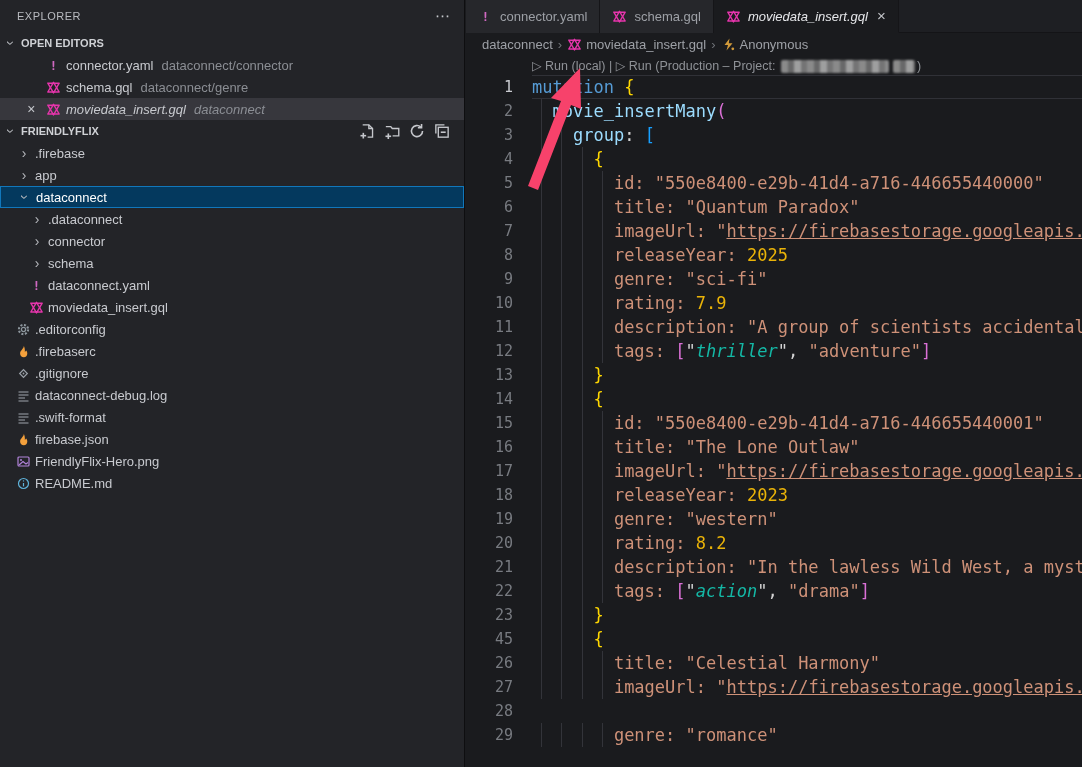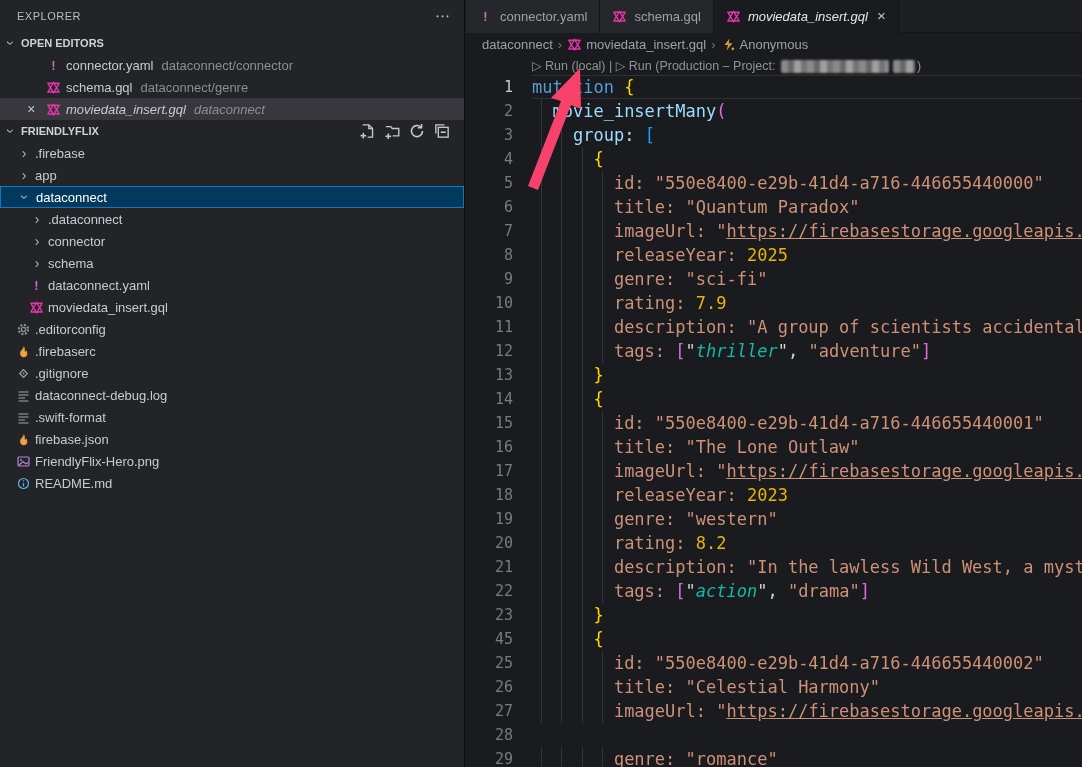--- a/index.html
+++ b/index.html
@@ -415,21 +415,20 @@
         <div class="line"><span class="ln">15</span><span class="lc"><i class="g" style="left: 9px;"></i><i class="g" style="left: 29.468px;"></i><i class="g" style="left: 49.936px;"></i><i class="g" style="left: 70.404px;"></i><span class="pu">        </span><span class="key">id: </span><span class="str">"550e8400-e29b-41d4-a716-446655440001"</span></span></div>
         <div class="line"><span class="ln">16</span><span class="lc"><i class="g" style="left: 9px;"></i><i class="g" style="left: 29.468px;"></i><i class="g" style="left: 49.936px;"></i><i class="g" style="left: 70.404px;"></i><span class="pu">        </span><span class="key">title: </span><span class="str">"The Lone Outlaw"</span></span></div>
         <div class="line"><span class="ln">17</span><span class="lc"><i class="g" style="left: 9px;"></i><i class="g" style="left: 29.468px;"></i><i class="g" style="left: 49.936px;"></i><i class="g" style="left: 70.404px;"></i><span class="pu">        </span><span class="key">imageUrl: </span><span class="str">"</span><span class="url">https://firebasestorage.googleapis.co</span></span></div>
         <div class="line"><span class="ln">18</span><span class="lc"><i class="g" style="left: 9px;"></i><i class="g" style="left: 29.468px;"></i><i class="g" style="left: 49.936px;"></i><i class="g" style="left: 70.404px;"></i><span class="pu">        </span><span class="key">releaseYear: </span><span class="num">2023</span></span></div>
         <div class="line"><span class="ln">19</span><span class="lc"><i class="g" style="left: 9px;"></i><i class="g" style="left: 29.468px;"></i><i class="g" style="left: 49.936px;"></i><i class="g" style="left: 70.404px;"></i><span class="pu">        </span><span class="key">genre: </span><span class="str">"western"</span></span></div>
         <div class="line"><span class="ln">20</span><span class="lc"><i class="g" style="left: 9px;"></i><i class="g" style="left: 29.468px;"></i><i class="g" style="left: 49.936px;"></i><i class="g" style="left: 70.404px;"></i><span class="pu">        </span><span class="key">rating: </span><span class="num">8.2</span></span></div>
         <div class="line"><span class="ln">21</span><span class="lc"><i class="g" style="left: 9px;"></i><i class="g" style="left: 29.468px;"></i><i class="g" style="left: 49.936px;"></i><i class="g" style="left: 70.404px;"></i><span class="pu">        </span><span class="key">description: </span><span class="str">"In the lawless Wild West, a mysteri</span></span></div>
         <div class="line"><span class="ln">22</span><span class="lc"><i class="g" style="left: 9px;"></i><i class="g" style="left: 29.468px;"></i><i class="g" style="left: 49.936px;"></i><i class="g" style="left: 70.404px;"></i><span class="pu">        </span><span class="key">tags: </span><span class="b2">[</span><span class="pu">"</span><span class="tag">action</span><span class="pu">"</span><span class="pu">, </span><span class="str">"drama"</span><span class="b2">]</span></span></div>
         <div class="line"><span class="ln">23</span><span class="lc"><i class="g" style="left: 9px;"></i><i class="g" style="left: 29.468px;"></i><i class="g" style="left: 49.936px;"></i><span class="pu">      </span><span class="b1">}</span></span></div>
         <div class="line"><span class="ln">45</span><span class="lc"><i class="g" style="left: 9px;"></i><i class="g" style="left: 29.468px;"></i><i class="g" style="left: 49.936px;"></i><span class="pu">      </span><span class="b1">{</span></span></div>
-        <div class="line"><span class="ln">25</span><span class="lc"><i class="g" style="left: 9px;"></i><i class="g" style="left: 29.468px;"></i><i class="g" style="left: 49.936px;"></i><i class="g" style="left: 70.404px;"></i><span class="pu">        </span><span class="key">id: </span><span class="str">"550e8400-e29b-41d4-a716-446655440002"</span></span></div>
         <div class="line"><span class="ln">26</span><span class="lc"><i class="g" style="left: 9px;"></i><i class="g" style="left: 29.468px;"></i><i class="g" style="left: 49.936px;"></i><i class="g" style="left: 70.404px;"></i><span class="pu">        </span><span class="key">title: </span><span class="str">"Celestial Harmony"</span></span></div>
         <div class="line"><span class="ln">27</span><span class="lc"><i class="g" style="left: 9px;"></i><i class="g" style="left: 29.468px;"></i><i class="g" style="left: 49.936px;"></i><i class="g" style="left: 70.404px;"></i><span class="pu">        </span><span class="key">imageUrl: </span><span class="str">"</span><span class="url">https://firebasestorage.googleapis.co</span></span></div>
         <div class="line"><span class="ln">28</span></div>
         <div class="line"><span class="ln">29</span><span class="lc"><i class="g" style="left: 9px;"></i><i class="g" style="left: 29.468px;"></i><i class="g" style="left: 49.936px;"></i><i class="g" style="left: 70.404px;"></i><span class="pu">        </span><span class="key">genre: </span><span class="str">"romance"</span></span></div>
       </div>
   </div>
 
   <svg class="arrow-overlay" width="1082" height="767">
     <polygon id="arrow-poly" points="580,68 581,109 571,105 538,190 528,186 561,101 551,98" fill="#f7426b"></polygon>
   </svg>

